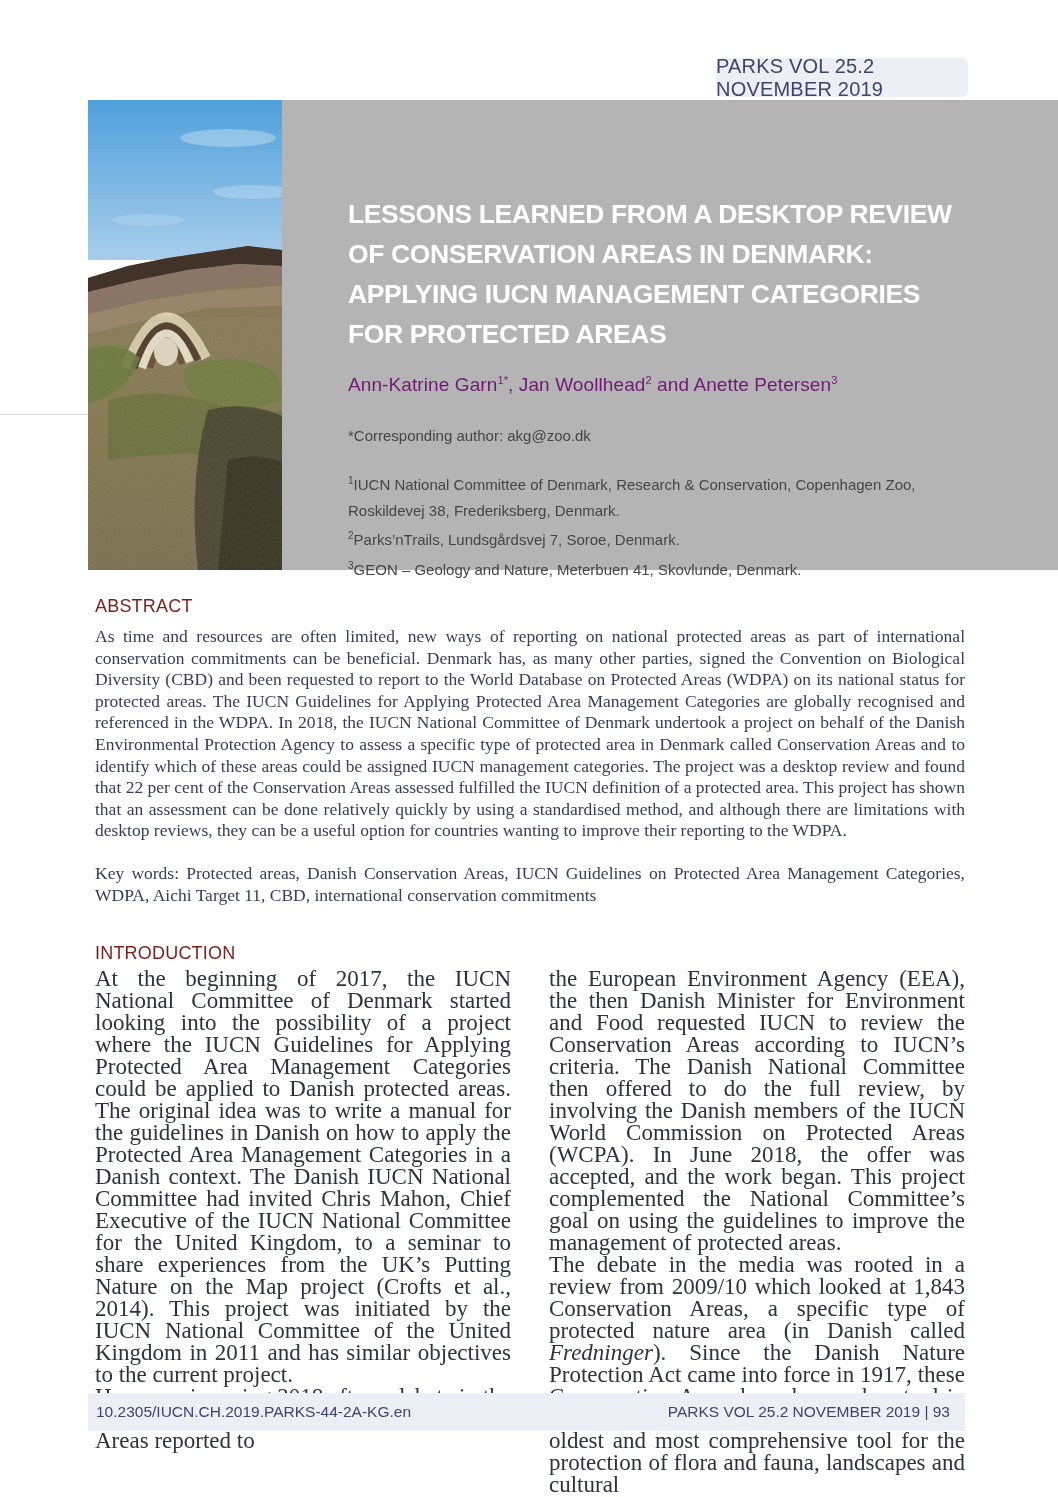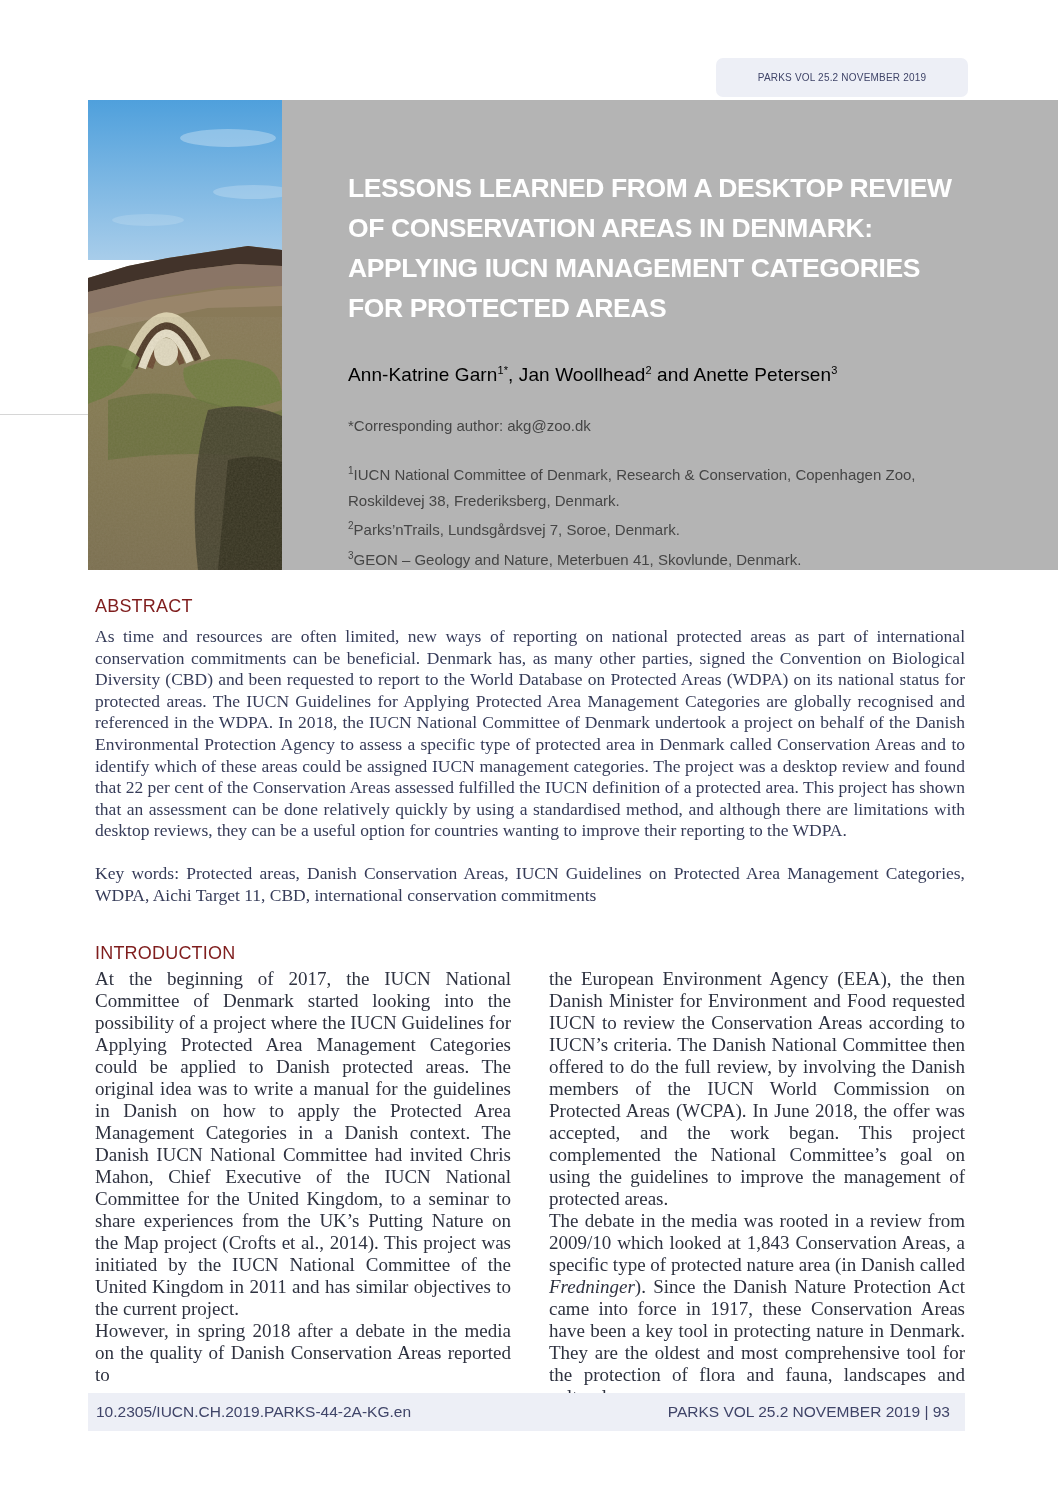--- a/index.html
+++ b/index.html
@@ -11,47 +11,47 @@
     overflow: hidden;
   }
 
   
   .badge {
     position: absolute; left: 716px; top: 58px;
     width: 252px; height: 39px;
     background: #edeff6;
     border-radius: 7px;
     display: flex; align-items: center; justify-content: center;
-    color: #3f4468; font-size: 10px; letter-spacing: 0.2px;
+    color: #3f4468; font-size: 20px; letter-spacing: 0.2px;
   }
 
   
   .hero-gray {
     position: absolute; left: 282px; top: 100px;
     width: 776px; height: 470px;
     background: #b4b4b4;
-    padding: 68px 40px 0 66px;
+    padding: 94px 40px 0 66px;
     color: #ffffff;
   }
   .photo {
     position: absolute; left: 88px; top: 100px;
     width: 194px; height: 470px;
     display: block;
   }
   .margin-rule {
     position: absolute; left: 0; top: 414px;
     width: 88px; height: 1px; background: #d6d6d6;
   }
   .title-line {
     font-size: 26.5px; font-weight: bold; line-height: 40px;
     letter-spacing: -0.4px; color: #ffffff;
   }
   .authors {
-    margin-top: 36px;
-    font-size: 19px; color: #000000; letter-spacing: 0.1px;
+    margin-top: 20px;
+    font-size: 19px; color: #701a75; letter-spacing: 0.1px;
   }
   .authors sup { font-size: 11px; }
   .corresponding {
     margin-top: 31px;
     font-size: 15px; color: #454545;
   }
   .affiliations {
     margin-top: 24px;
     font-size: 15px; color: #454545;
     line-height: 25.5px; max-width: 600px;
@@ -80,21 +80,21 @@
   }
   .keywords .kw-label { font-weight: normal; }
 
   .intro-heading { margin-top: 37px; }
   .columns {
     display: flex; gap: 38px; margin-top: 4px;
   }
   .col { width: 416px; }
   .col p {
     font-family: "Liberation Serif", serif;
-    font-size: 19px; line-height: 22px;
+    font-size: 23px; line-height: 22px;
     color: #2e3240; text-align: justify;
   }
   .col p + p { }
   .italic { font-style: italic; }
 
   
   .footer-bar {
     position: absolute; left: 88px; top: 1393px;
     width: 877px; height: 38px;
     background: #edeff6;

